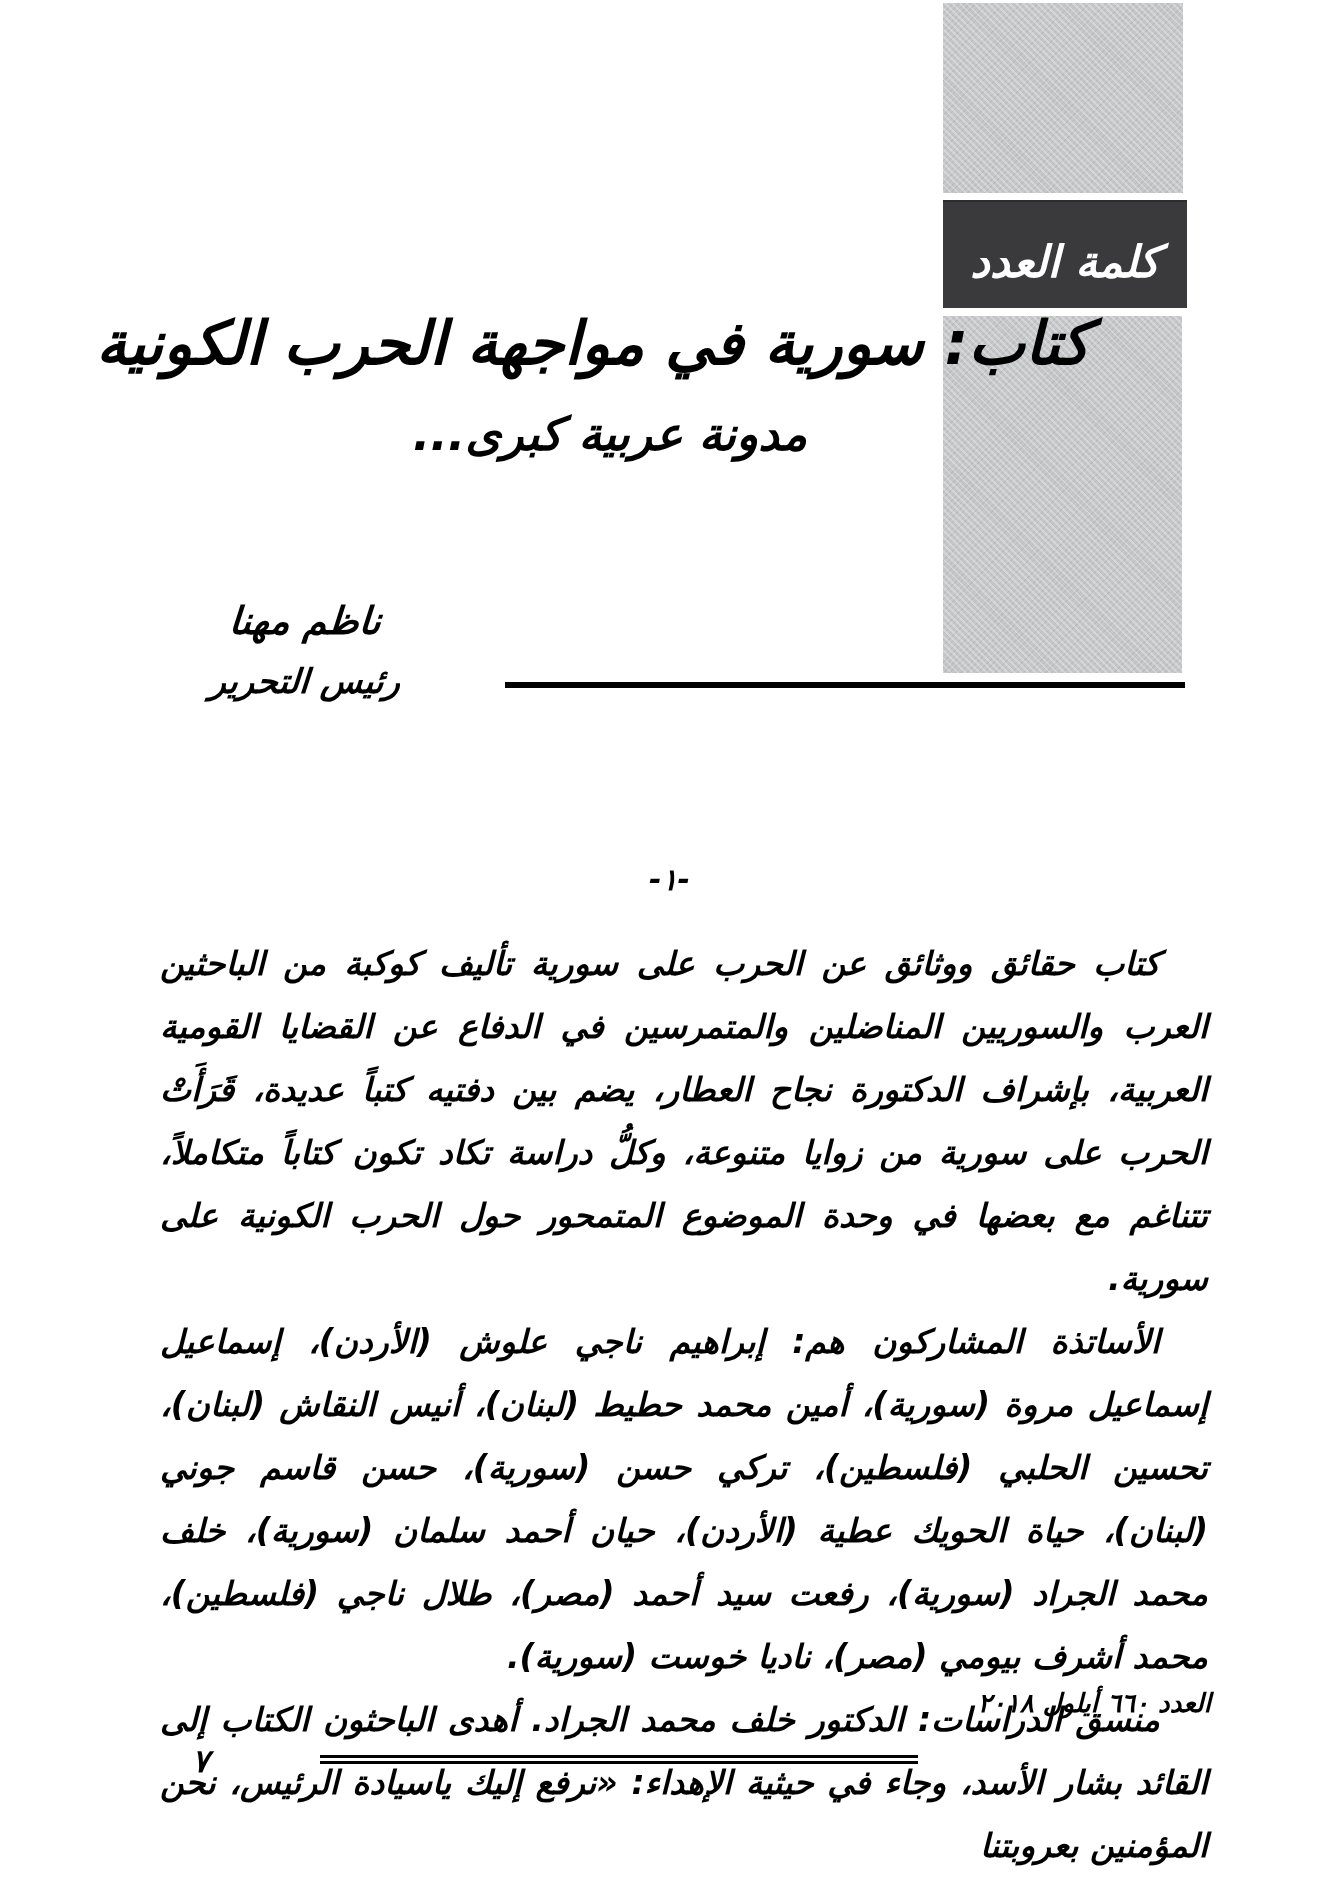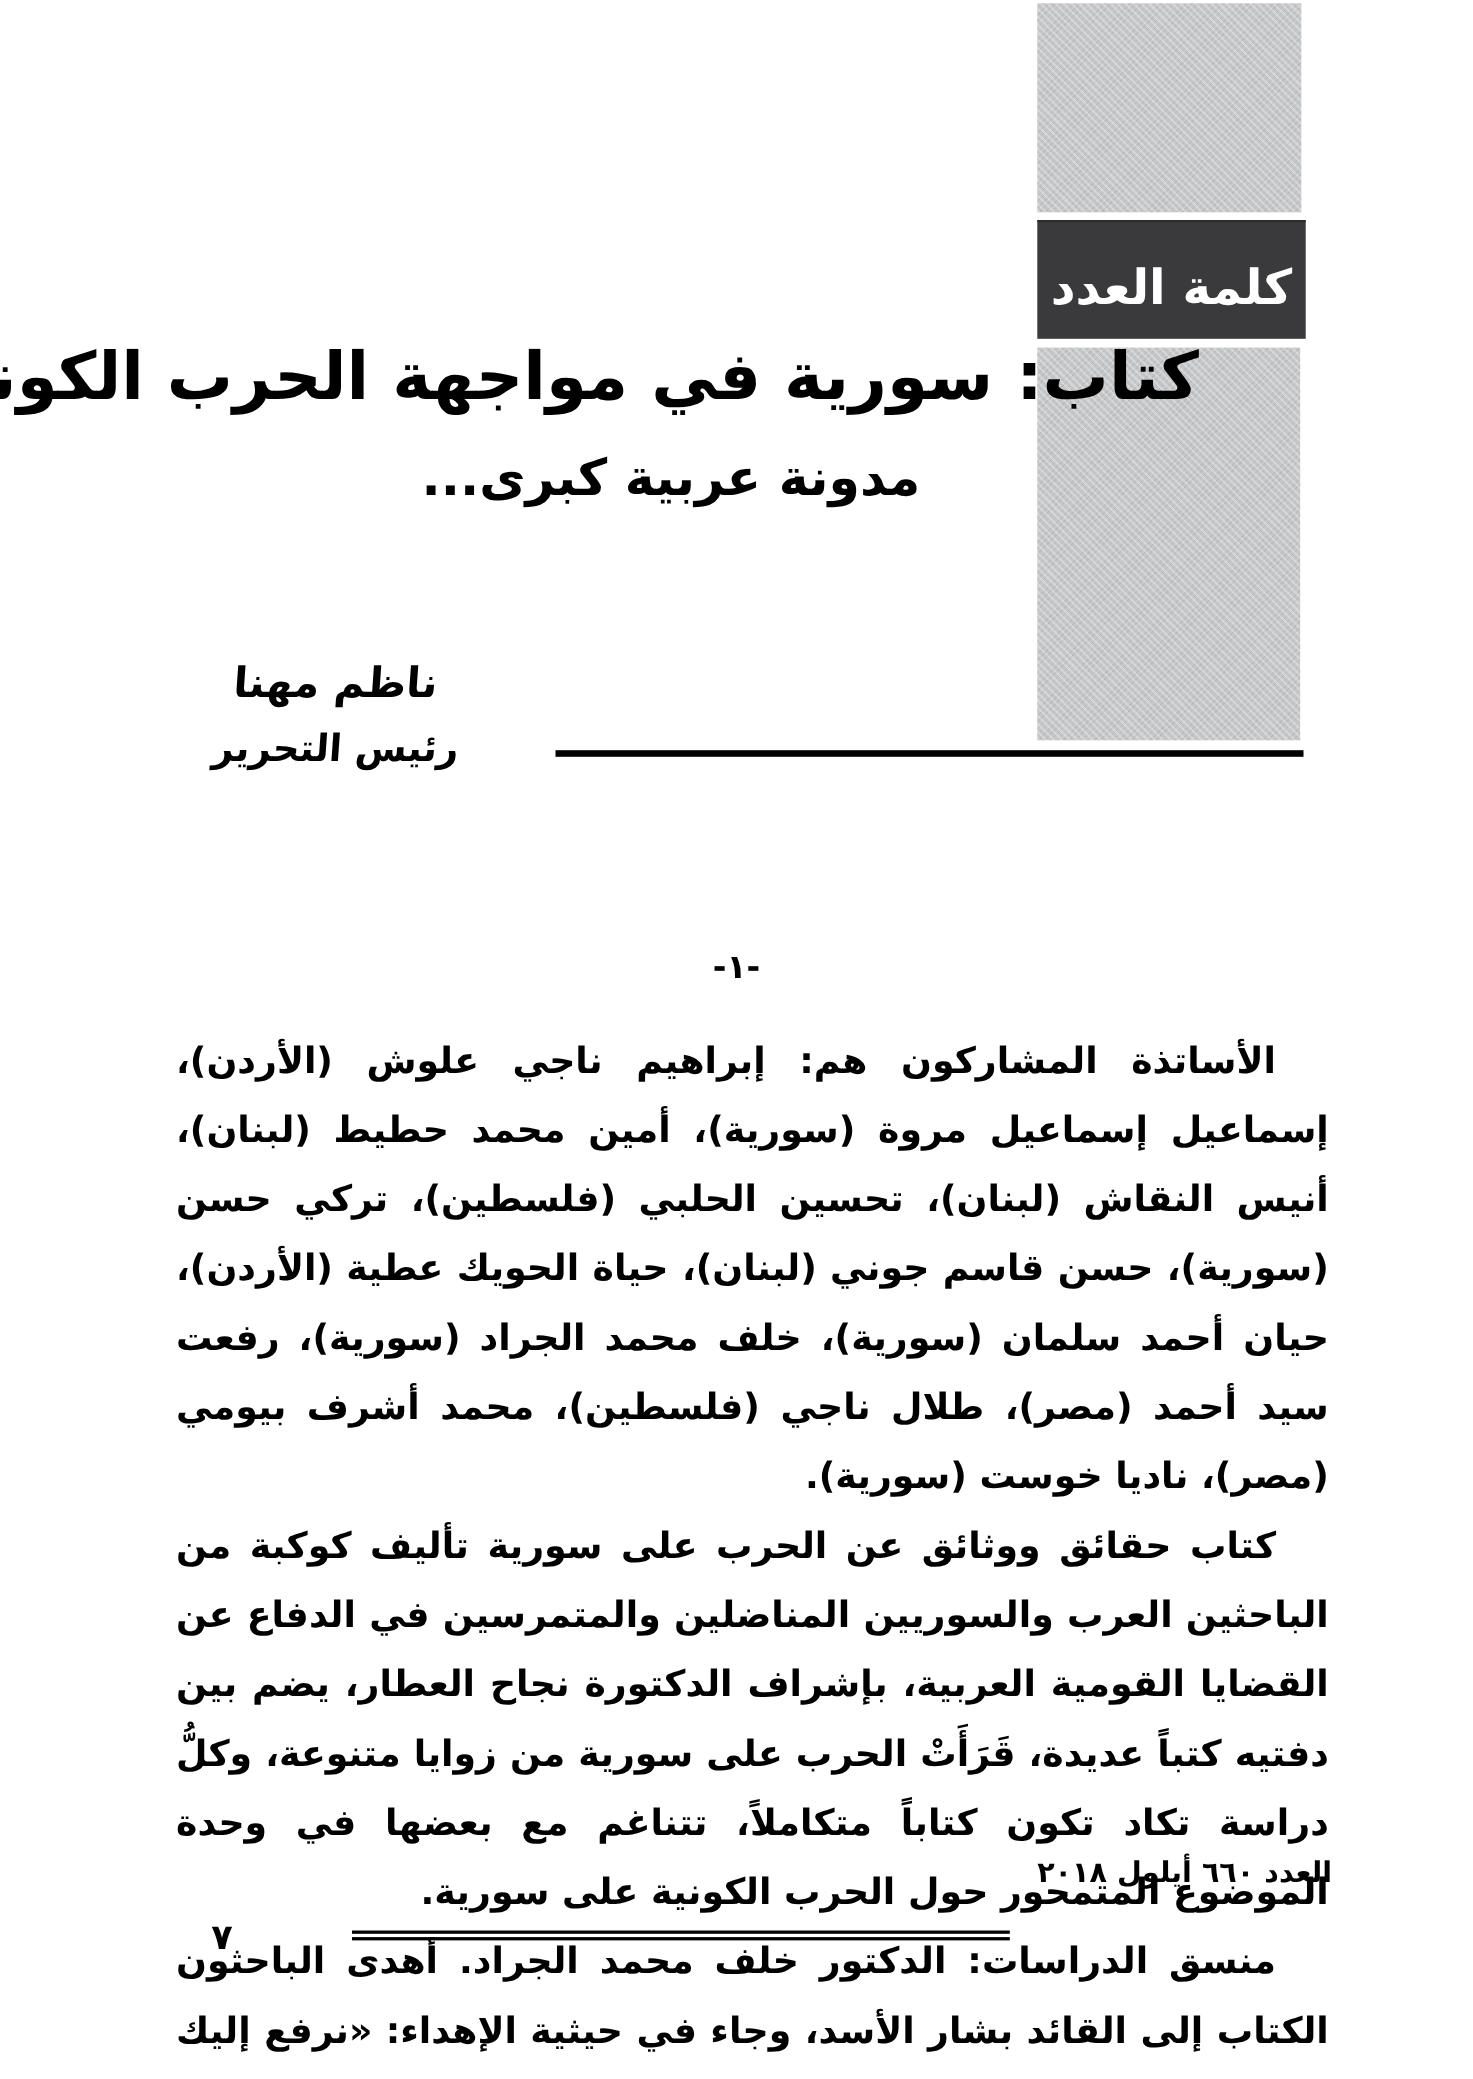--- a/index.html
+++ b/index.html
@@ -3,20 +3,21 @@
 <meta charset="utf-8">
 <style>
   html,body{margin:0;padding:0;background:#ffffff;}
   .page{
     position:relative;
     width:1339px;height:1890px;
     background:#ffffff;
     overflow:hidden;
     font-family:"DejaVu Sans",sans-serif;
     color:#000;
+    font-style:italic;
   }
   .gray-block{
     position:absolute;
     background-color:#c6c7c9;
     background-image:
       repeating-linear-gradient(45deg, rgba(255,255,255,.28) 0 2px, transparent 2px 5px),
       repeating-linear-gradient(-45deg, rgba(0,0,0,.06) 0 1px, transparent 1px 4px);
   }
   .gray-top{left:943px;top:3px;width:240px;height:190px;}
   .gray-mid{left:943px;top:316px;width:239px;height:357px;}
@@ -96,22 +97,22 @@
   <div class="signature">
     <div class="sig-name">ناظم مهنا</div>
     <div class="sig-role">رئيس التحرير</div>
   </div>
 
   <div class="header-rule"></div>
 
   <div class="section-number">-١-</div>
 
   <div class="body-text">
+    <p>كتاب حقائق ووثائق عن الحرب على سورية تأليف كوكبة من الباحثين العرب والسوريين المناضلين والمتمرسين في الدفاع عن القضايا القومية العربية، بإشراف الدكتورة نجاح العطار، يضم بين دفتيه كتباً عديدة، قَرَأَتْ الحرب على سورية من زوايا متنوعة، وكلُّ دراسة تكاد تكون كتاباً متكاملاً، تتناغم مع بعضها في وحدة الموضوع المتمحور حول الحرب الكونية على سورية.</p>
     <p>الأساتذة المشاركون هم: إبراهيم ناجي علوش (الأردن)، إسماعيل إسماعيل مروة (سورية)، أمين محمد حطيط (لبنان)، أنيس النقاش (لبنان)، تحسين الحلبي (فلسطين)، تركي حسن (سورية)، حسن قاسم جوني (لبنان)، حياة الحويك عطية (الأردن)، حيان أحمد سلمان (سورية)، خلف محمد الجراد (سورية)، رفعت سيد أحمد (مصر)، طلال ناجي (فلسطين)، محمد أشرف بيومي (مصر)، ناديا خوست (سورية).</p>
-    <p>كتاب حقائق ووثائق عن الحرب على سورية تأليف كوكبة من الباحثين العرب والسوريين المناضلين والمتمرسين في الدفاع عن القضايا القومية العربية، بإشراف الدكتورة نجاح العطار، يضم بين دفتيه كتباً عديدة، قَرَأَتْ الحرب على سورية من زوايا متنوعة، وكلُّ دراسة تكاد تكون كتاباً متكاملاً، تتناغم مع بعضها في وحدة الموضوع المتمحور حول الحرب الكونية على سورية.</p>
     <p>منسق الدراسات: الدكتور خلف محمد الجراد. أهدى الباحثون الكتاب إلى القائد بشار الأسد، وجاء في حيثية الإهداء: «نرفع إليك ياسيادة الرئيس، نحن المؤمنين بعروبتنا</p>
   </div>
 
   <div class="footer-pagenum">٧</div>
 
   <div class="footer-rule"></div>
 
   <div class="footer-issue">العدد ٦٦٠ أيلول ٢٠١٨</div>
 
 </div>

